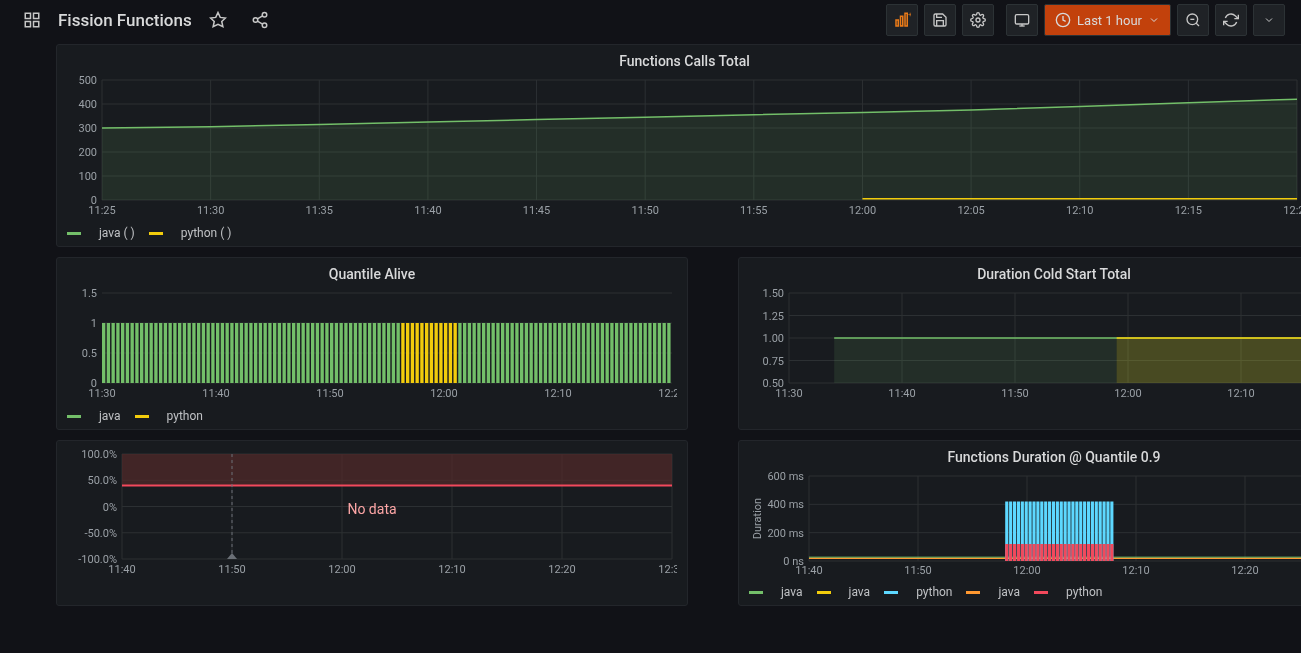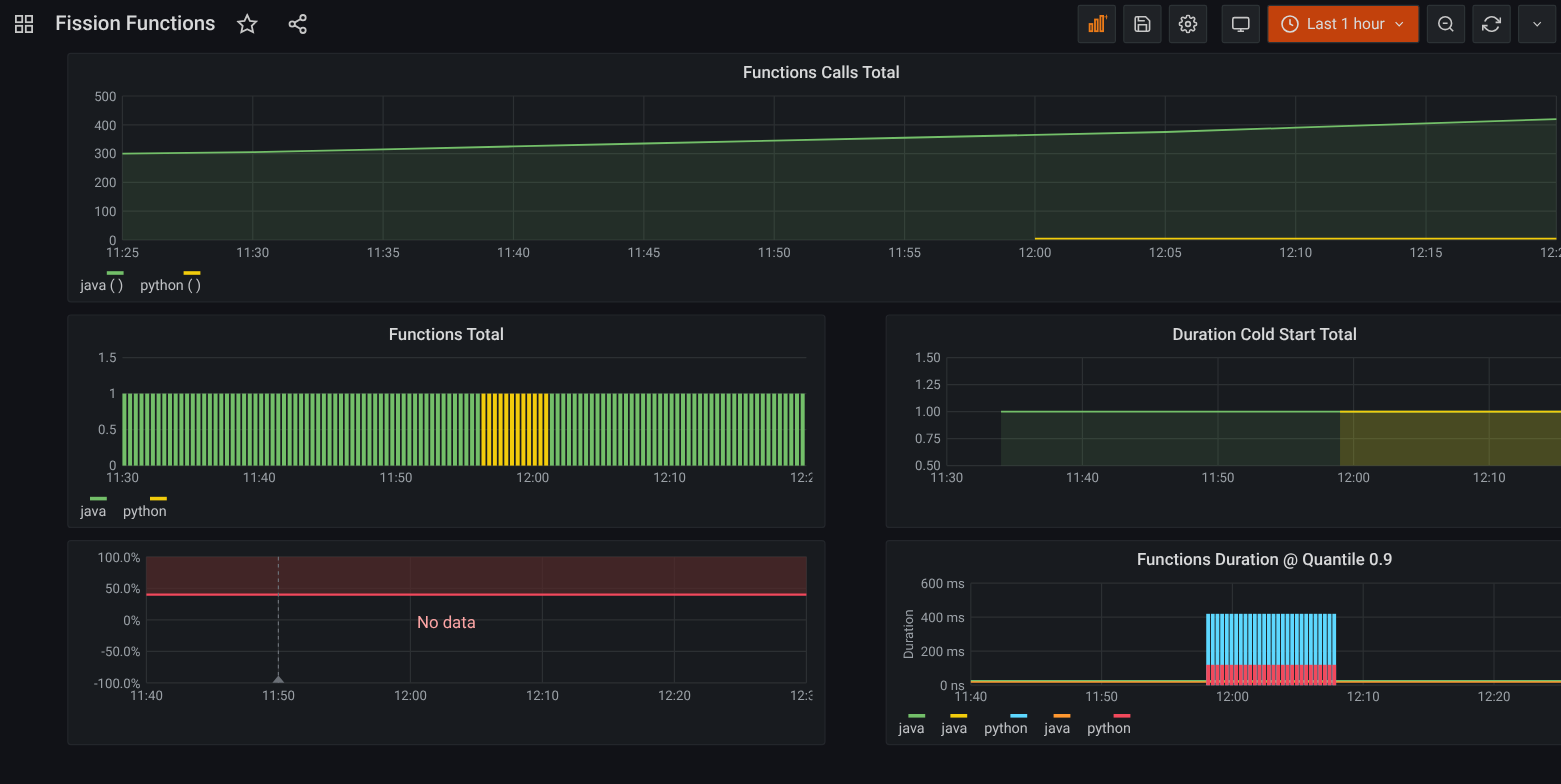--- a/index.html
+++ b/index.html
@@ -10,21 +10,21 @@
     font-size: 13px;
     width: 1301px;
     height: 653px;
     overflow: hidden;
   }
   
   .toolbar {
     display: flex;
     align-items: center;
     height: 40px;
-    padding: 0 4px;
+    padding: 0 16px;
     gap: 8px;
   }
   .toolbar-left { display: flex; align-items: center; gap: 10px; flex: 1; }
   .toolbar-right { display: flex; align-items: center; gap: 6px; }
   .dash-title { font-size: 17px; font-weight: 500; color: #d8d9da; }
   .icon-btn {
     width: 32px; height: 32px;
     display: inline-flex; align-items: center; justify-content: center;
     border: 1px solid #2c3235;
     border-radius: 2px;
@@ -48,21 +48,21 @@
     border-radius: 3px;
     padding: 8px 10px 6px 10px;
     position: relative;
     margin-left: 40px;
   }
   .panel-title { text-align: center; font-size: 14px; color: #d8d9da; margin-bottom: 6px; font-weight: 500;}
   .row { display: flex; gap: 10px; margin-bottom: 10px; }
   .col-full { flex: 1 1 100%; }
   .col-half { flex: 1 1 50%; }
   .legend { font-size: 12px; color: #bfc1c4; padding-top: 6px; display: flex; flex-wrap: wrap; gap: 14px; }
-  .legend-item { display: inline-flex; align-items: flex-end; gap: 2px; flex-direction: column; }
+  .legend-item { display: inline-flex; align-items: center; gap: 18px; }
   .swatch { width: 14px; height: 3px; display: inline-block; }
   svg.chart { display: block; }
   .nodata {
     position: absolute; top: 50%; left: 50%;
     transform: translate(-50%, -80%);
     color: #fca5a5; font-size: 14px; text-align: center;
   }
   .ylabel {
     fill: #9aa0a6; font-size: 11px;
   }
@@ -214,21 +214,21 @@
         <span class="legend-item">
             <span class="swatch" style="background:#f2cc0c"></span>
             <span>python ( )</span>
           </span>
       </div>
     </div>
   </div>
 
   <div class="row">
     <div class="panel col-half">
-      <div class="panel-title">Functions Total</div>
+      <div class="panel-title">Quantile Alive</div>
       <svg class="chart" id="chart-alive" width="610" height="115">
           <g transform="translate(35,5)">
             <line x1="0" y1="90" x2="570" y2="90" stroke="#2c3033"></line>
             <text x="-5" y="94" text-anchor="end" class="ylabel">0</text>
             <line x1="0" y1="60" x2="570" y2="60" stroke="#2c3033"></line>
             <text x="-5" y="64" text-anchor="end" class="ylabel">0.5</text>
             <line x1="0" y1="30" x2="570" y2="30" stroke="#2c3033"></line>
             <text x="-5" y="34" text-anchor="end" class="ylabel">1</text>
             <line x1="0" y1="0" x2="570" y2="0" stroke="#2c3033"></line>
             <text x="-5" y="4" text-anchor="end" class="ylabel">1.5</text>

